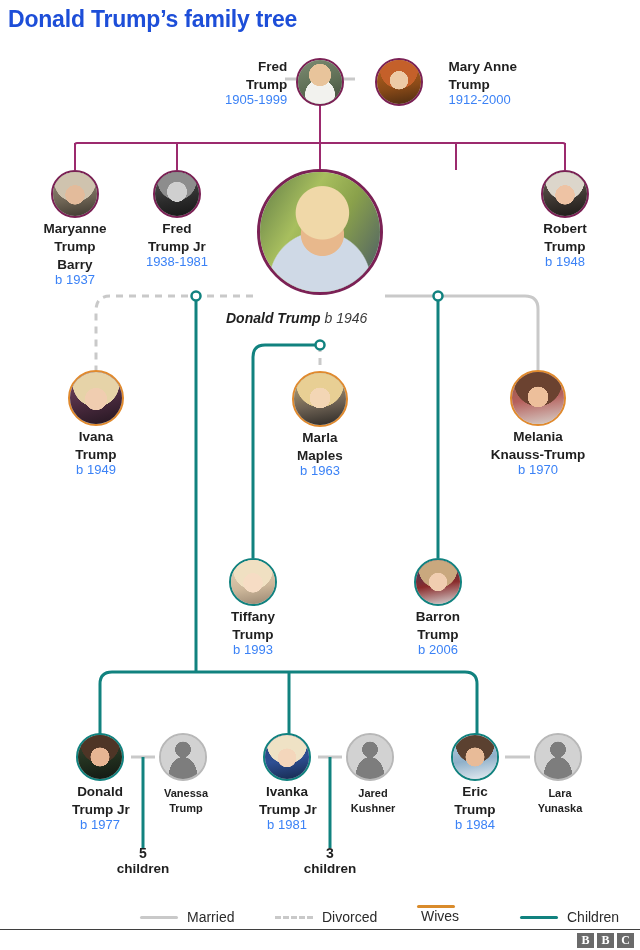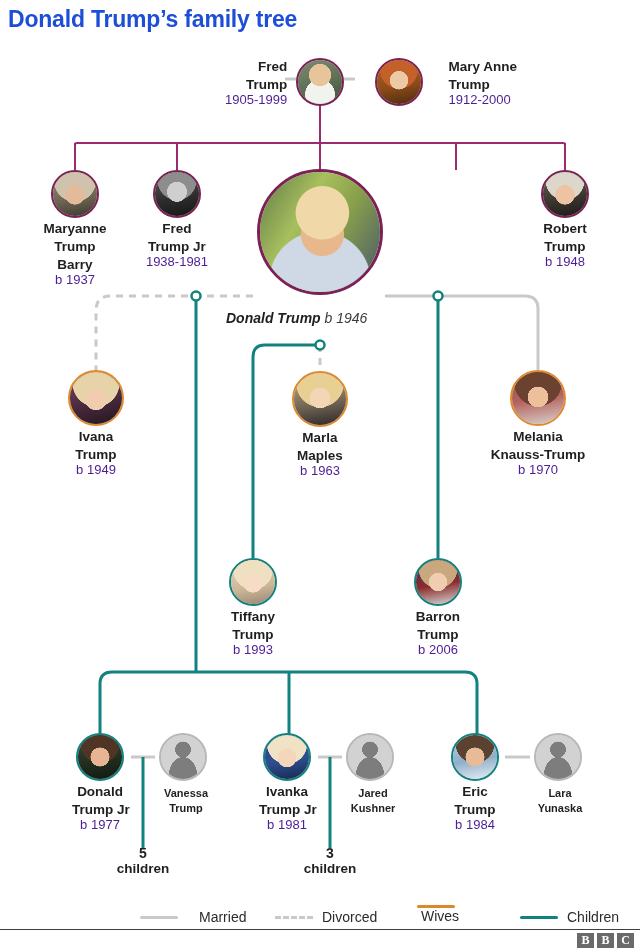--- a/index.html
+++ b/index.html
@@ -25,21 +25,21 @@
     background:#d8d8d8;
     overflow:hidden;position:relative;
     margin:0 auto;
     box-sizing:border-box;
   }
   .pic .face{position:absolute;left:0;top:0;right:0;bottom:0;}
   .nm{
     font-size:13.5px;font-weight:bold;line-height:15px;
     color:#1f1f1f;margin-top:3px;white-space:nowrap;
   }
-  .yr{font-size:13px;font-weight:normal;color:#4c1d95;line-height:15px;}
+  .yr{font-size:13px;font-weight:normal;color:#3b82f6;line-height:15px;}
 
   .inline-name{
     position:absolute;font-size:14px;font-weight:bold;color:#1f1f1f;
     white-space:nowrap;
     font-style:italic;
   }
   .inline-name .yr-i{font-weight:normal;color:#3a3a3a;}
 
   .side-label{
     position:absolute;text-align:center;font-size:11px;font-weight:bold;
@@ -336,21 +336,21 @@
            radial-gradient(ellipse 32% 40% at 50% 90%, #7d7d7d 0 99%, rgba(125,125,125,0) 100%),
            #d2d2d2;"></div>
     </div>
   </div>
   <div class="side-label" style="left:512px;top:786px;width:96px;">
     <div>Lara</div>
     <div>Yunaska</div>
   </div>
 
   <div class="legend">
-    <div class="lg" style="left:140px;gap:12px;">
+    <div class="lg" style="left:140px;">
       <span class="swatch" style="background:#c9c9c9;"></span>
       <span class="txt">Married</span>
     </div>
     <div class="lg" style="left:275px;">
       <span class="swatch dash"></span>
       <span class="txt">Divorced</span>
     </div>
     <div class="lg" style="left:412px;flex-direction:column;">
       <span class="swatch" style="background:#d98b2b;"></span>
       <span class="txt">Wives</span>

